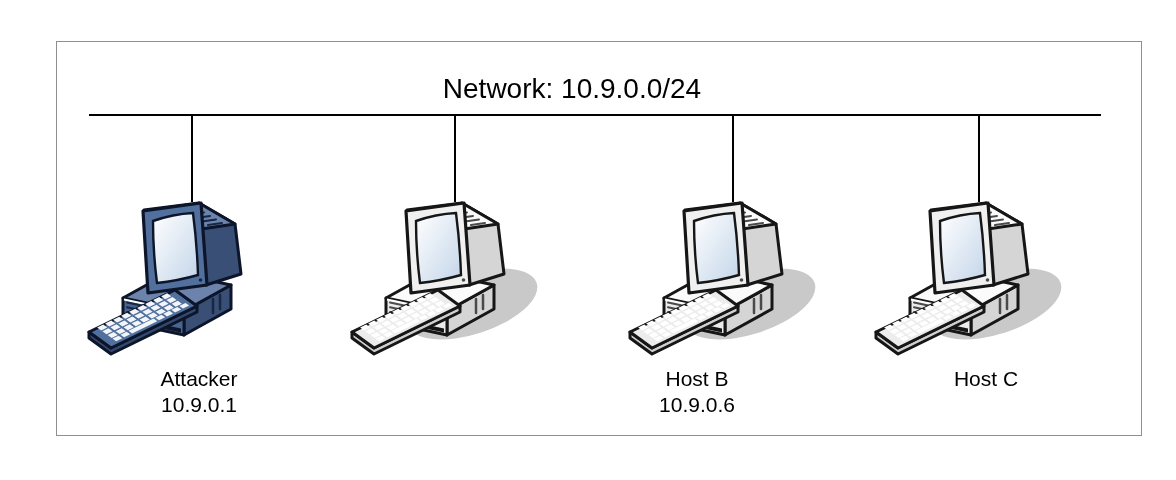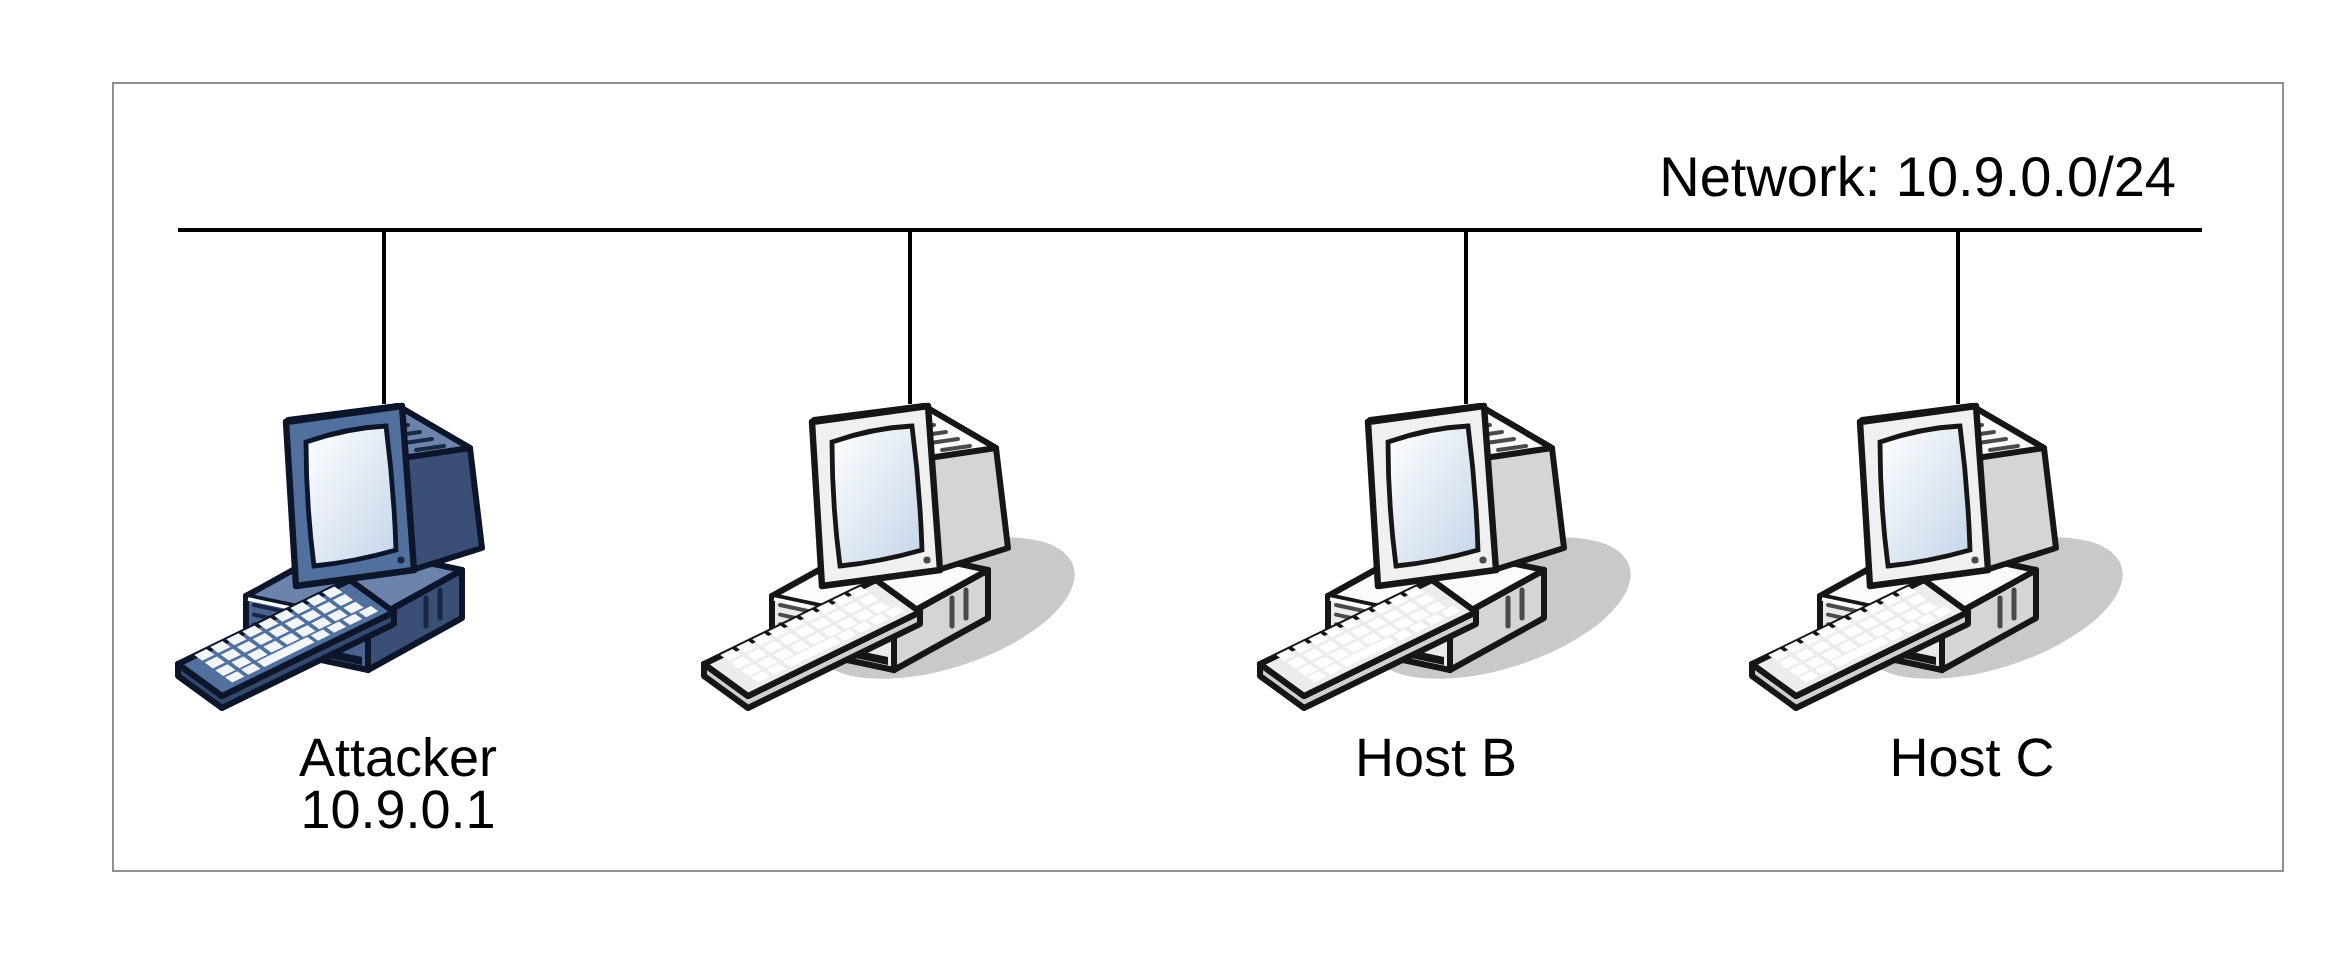--- a/index.html
+++ b/index.html
@@ -6,32 +6,32 @@
   .canvas{
     position:relative;width:1176px;height:480px;background:#ffffff;
     font-family:"Liberation Sans",sans-serif;color:#000;overflow:hidden;
   }
   .frame{
     position:absolute;left:56px;top:41px;width:1084px;height:393px;
     border:1px solid #8f8f8f;background:#ffffff;
   }
   .title{
     position:absolute;left:56px;top:74px;width:1032px;
-    text-align:right;font-size:28px;line-height:30px;color:#000;
+    text-align:center;font-size:28px;line-height:30px;color:#000;
   }
   .bus{position:absolute;left:89px;top:114px;width:1012px;height:2px;background:#000;}
   .drop{position:absolute;top:115px;width:2px;height:87px;background:#000;}
   .d-atk{left:191px}.d-a{left:454px}.d-b{left:732px}.d-c{left:978px}
   .pc{position:absolute;top:186px;width:200px;height:170px;}
   .p-atk{left:87px}.p-a{left:350px}.p-b{left:628px}.p-c{left:874px}
   .label{
     position:absolute;top:366px;width:200px;text-align:center;
-    font-size:27px;line-height:26px;color:#000;
+    font-size:21px;line-height:26px;color:#000;
   }
-  .l-atk{left:99px}.l-a{left:354px}.l-b{left:618px}.l-c{left:886px}
+  .l-atk{left:99px}.l-a{left:354px}.l-b{left:597px}.l-c{left:886px}
 
   
   .pc-host{
     --c1:#fbfbfb; --c2:#f0f0f0; --c3:#d5d5d5; --c4:#ebebeb;
     --kb:#ececec; --kbs:#cfcfcf; --key:#ffffff;
     --ink:#161616; --ink2:#4a4a4a; --hl:#ffffff;
     --shadow:#c9c9c9; --slot:#ffffff;
   }
   .pc-attacker{
     --c1:#6c84ac; --c2:#52709d; --c3:#394f76; --c4:#49648f;
@@ -154,17 +154,18 @@
     </svg>
 
   <div class="label l-atk">
     <div>Attacker</div>
     <div>10.9.0.1</div>
   </div>
   <div class="label l-a">
   </div>
   <div class="label l-b">
     <div>Host B</div>
+    <div>10.9.0.6</div>
   </div>
   <div class="label l-c">
     <div>Host C</div>
   </div>
 </div>
 
 </body></html>

